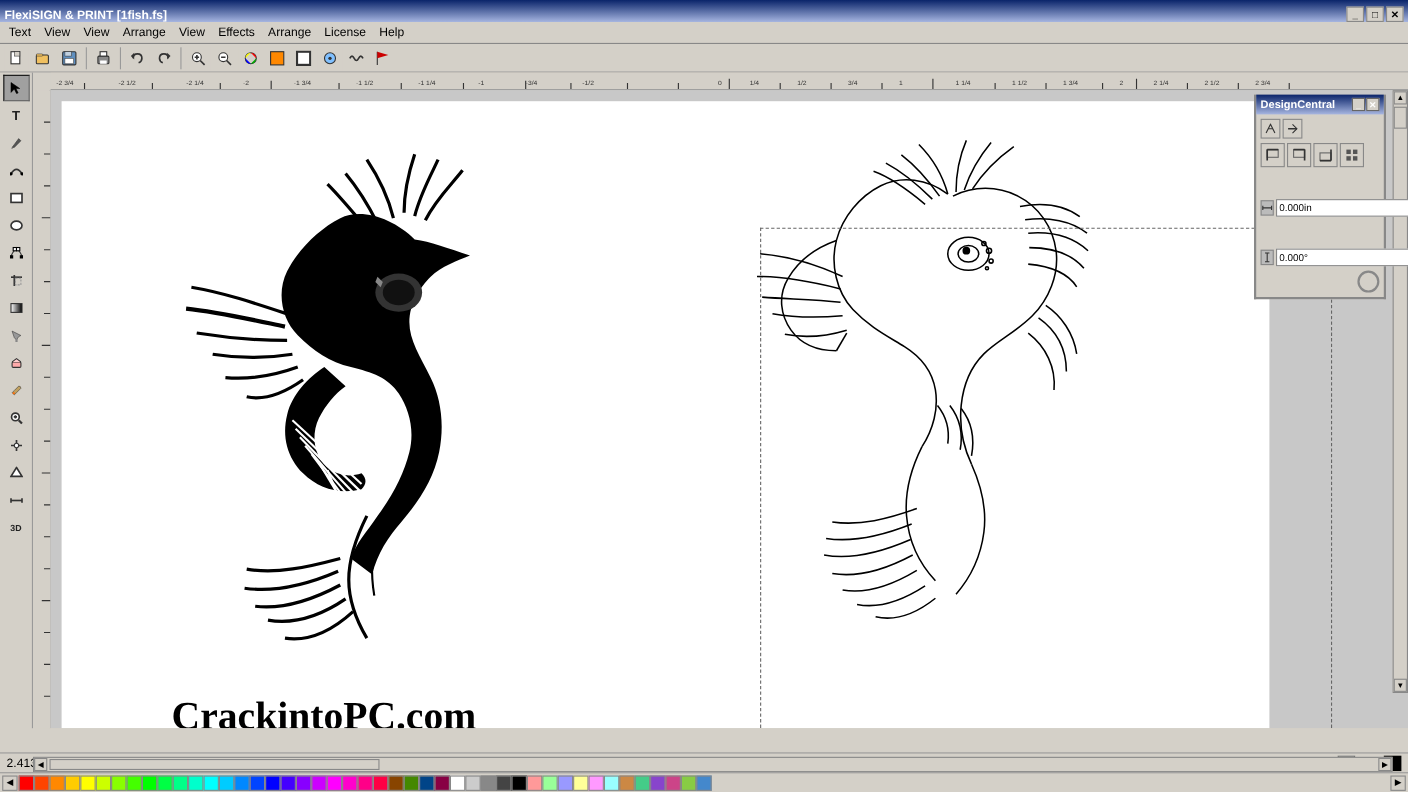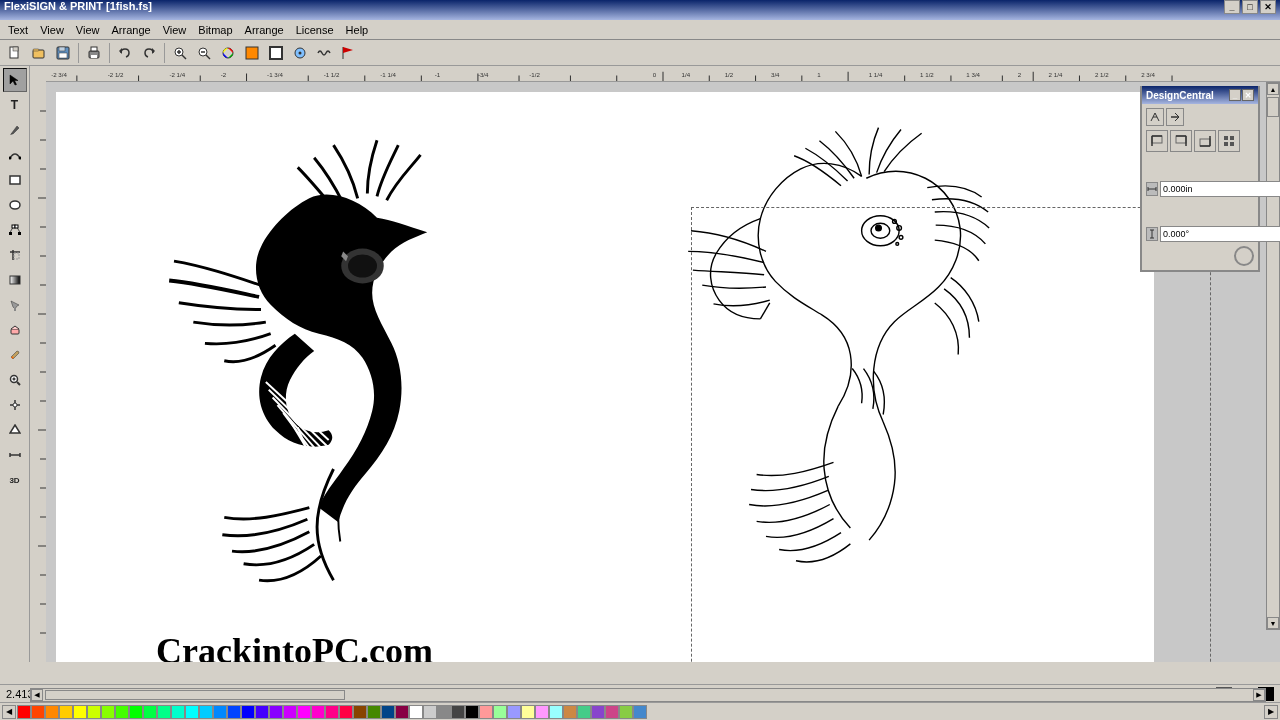--- a/index.html
+++ b/index.html
@@ -3,21 +3,21 @@
   <meta charset="utf-8">
   <style>
     * { margin: 0; padding: 0; box-sizing: border-box; }
     body { width: 1280px; height: 720px; overflow: hidden; background: #d4d0c8; font-family: 'Segoe UI', Tahoma, sans-serif; font-size: 11px; }
 
     
     #title-bar {
       height: 20px;
       background: linear-gradient(to bottom, #0a246a, #a6b5e0);
       display: flex;
-      align-items: flex-start;
+      align-items: flex-end;
       justify-content: space-between;
       padding: 0 4px;
       color: white;
       font-size: 11px;
       font-weight: bold;
     }
     #title-bar-buttons { display: flex; gap: 2px; }
     .title-btn {
       width: 16px; height: 14px;
       background: #d4d0c8;
@@ -299,21 +299,21 @@
     <div class="title-btn">✕</div>
   </div>
 </div>
 
 <div id="menu-bar">
   <span class="menu-item">Text</span>
   <span class="menu-item">View</span>
   <span class="menu-item">View</span>
   <span class="menu-item">Arrange</span>
   <span class="menu-item">View</span>
-  <span class="menu-item">Bitmap</span>
+  <span class="menu-item">Effects</span>
   <span class="menu-item">Arrange</span>
   <span class="menu-item">License</span>
   <span class="menu-item">Help</span>
 </div>
 
 <div id="toolbar">
   <div class="toolbar-btn">
     <svg width="14" height="14" viewBox="0 0 14 14">
         <rect x="2" y="1" width="8" height="11" fill="white" stroke="#333" stroke-width="1"></rect>
         <rect x="5" y="1" width="5" height="4" fill="#d4d0c8" stroke="#333" stroke-width="0.5"></rect>

